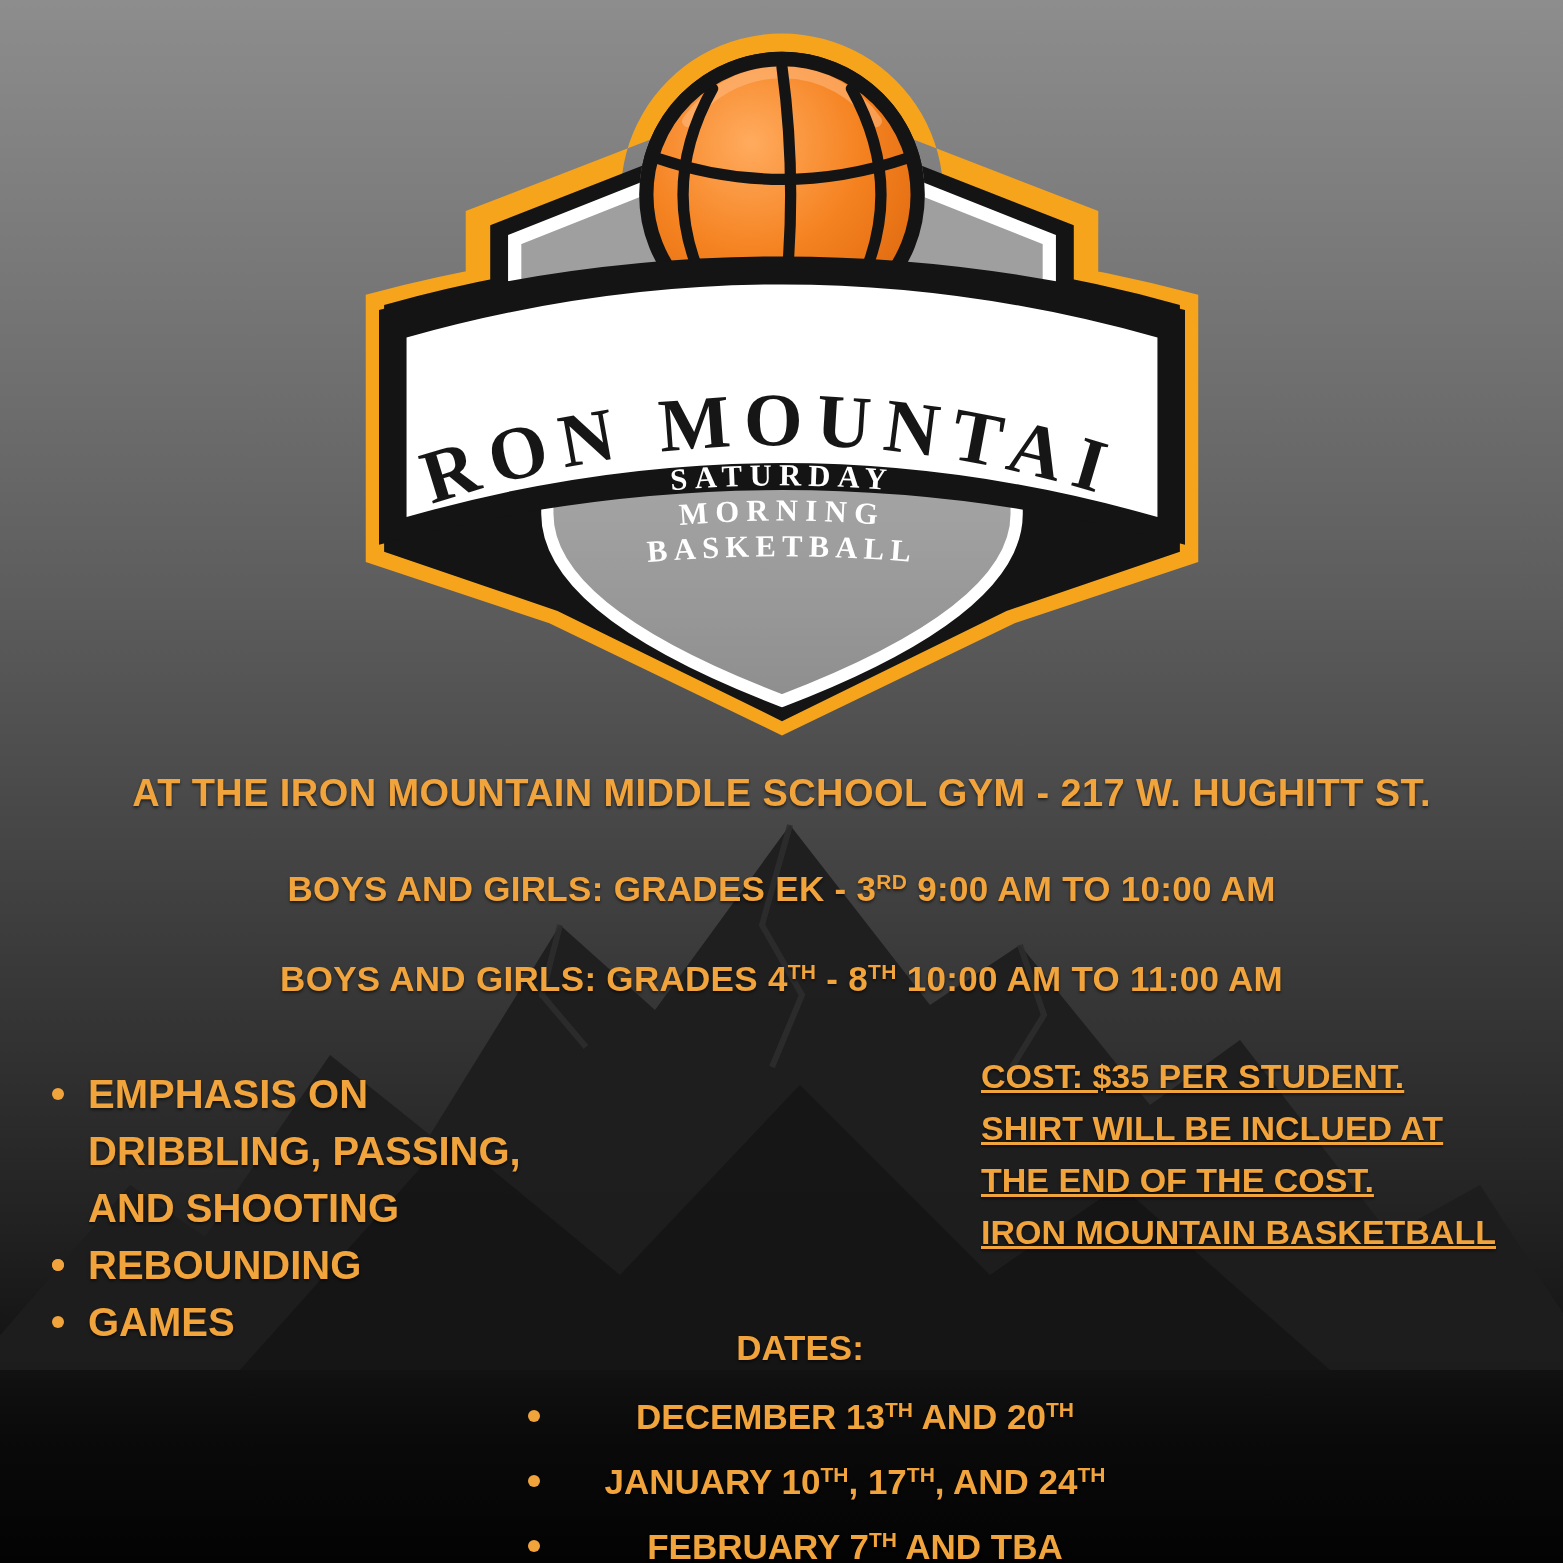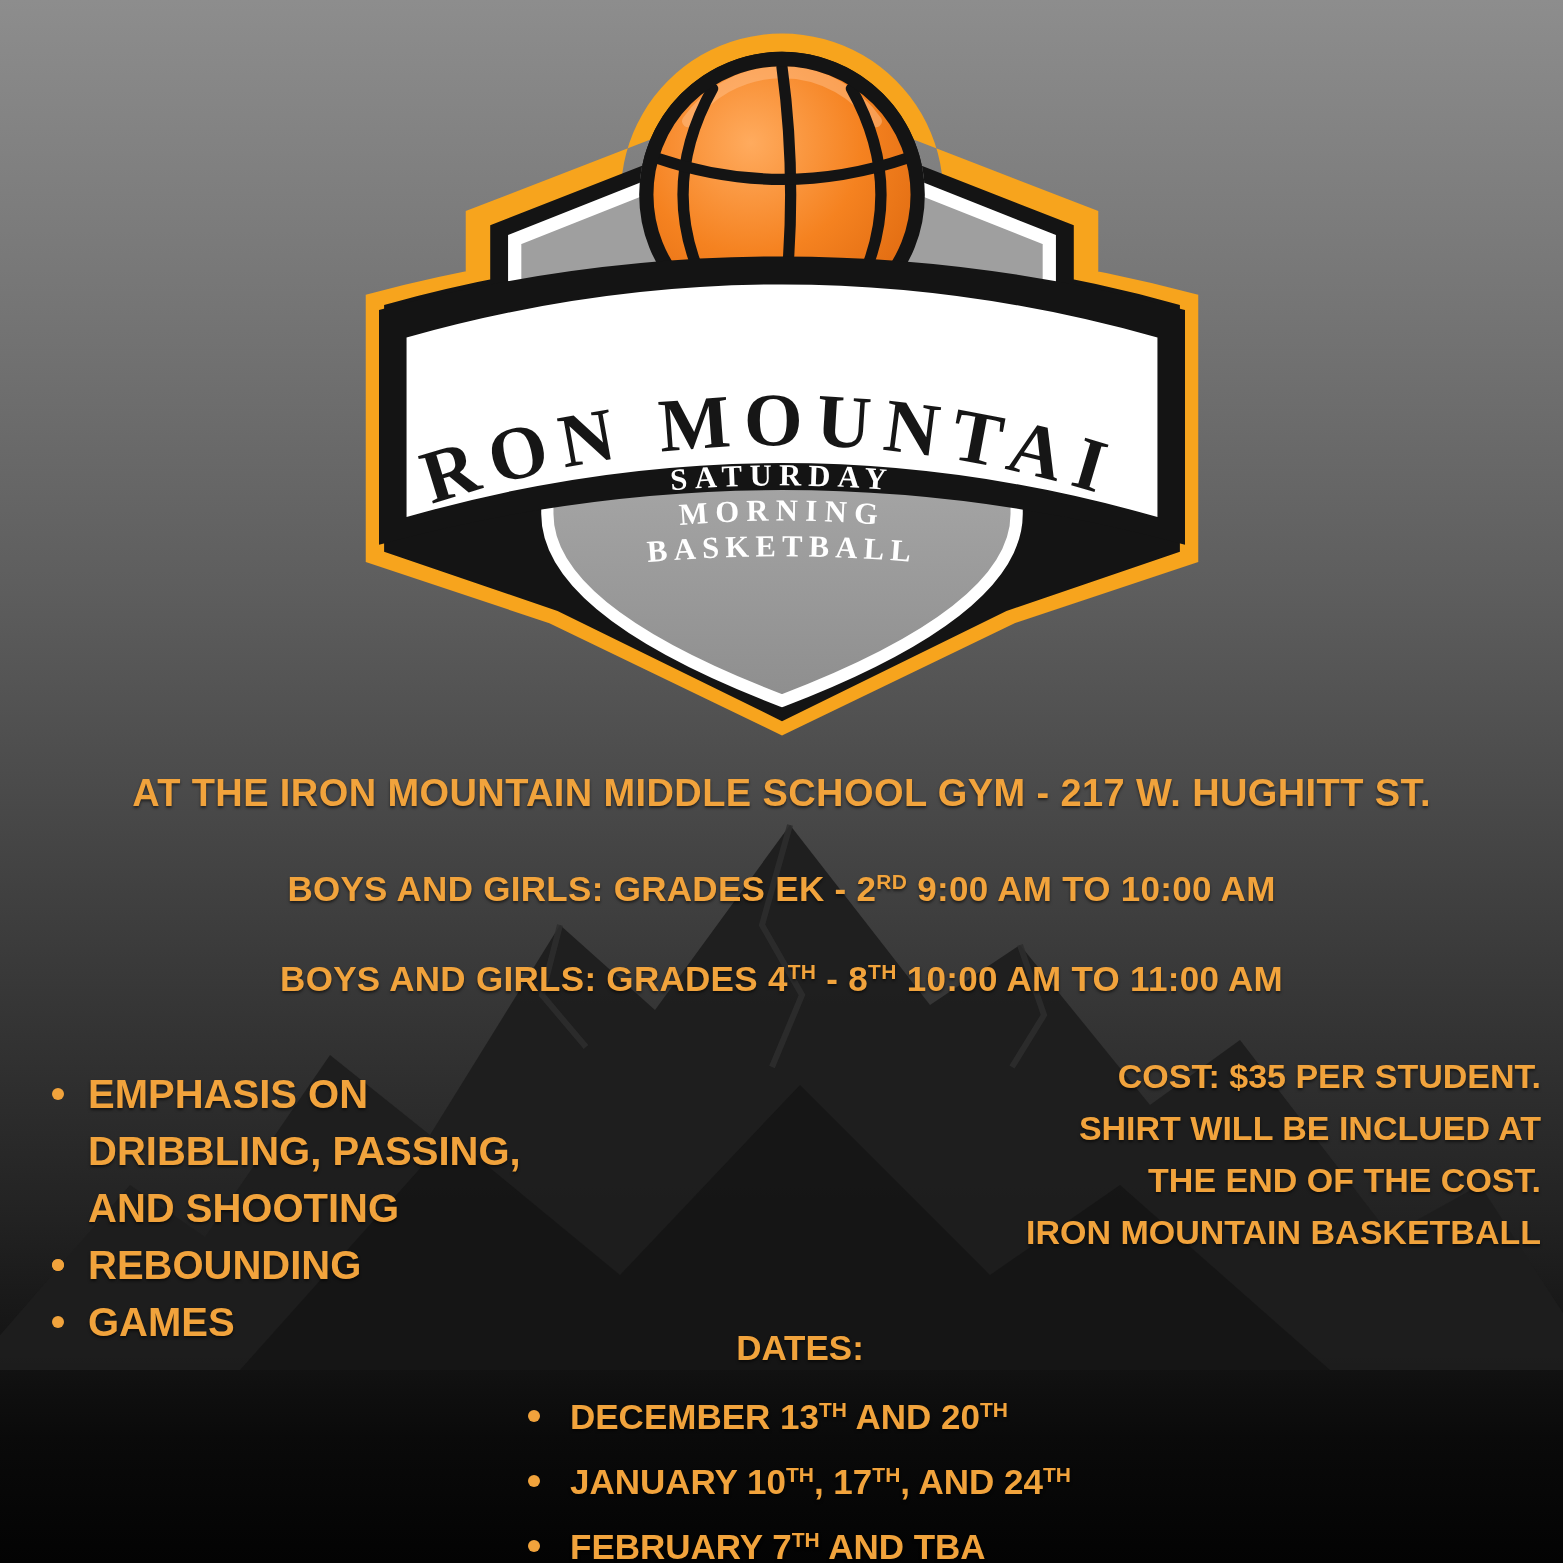--- a/index.html
+++ b/index.html
@@ -24,25 +24,25 @@
   .session{left:0;width:100%;text-align:center;font-size:35px;letter-spacing:.3px;}
   .session1{top:869px;}
   .session2{top:959px;}
 
   ul{list-style:none;margin:0;padding:0;}
   .skills{top:1066px;left:36px;width:540px;}
   .skills li{position:relative;padding-left:52px;font-size:40px;line-height:57px;width:470px;}
   .dot{position:absolute;left:16px;top:23px;width:12px;height:12px;border-radius:50%;background:var(--accent);}
   .skills .dot{top:22px;}
 
-  .cost{top:1050px;right:22px;width:560px;text-align:right;font-size:34px;line-height:52px;}
+  .cost{top:1050px;right:22px;width:560px;font-size:34px;line-height:52px;text-decoration:underline;}
 
   .dates{top:1328px;left:500px;width:640px;font-size:35px;}
   .dates-heading{text-align:center;width:600px;margin-bottom:16px;}
-  .dates li{position:relative;padding-left:70px;line-height:65px;}
+  .dates li{position:relative;padding-left:70px;line-height:65px;text-align:center;}
   .dates .dot{left:28px;top:26px;}
 </style>
 </head>
 <body>
 
 <div class="poster">
 
   <svg class="mountain" viewBox="0 0 1563 565" aria-hidden="true">
     <path d="M -30 565 L 130 380 L 205 432 L 330 250 L 430 330 L 560 120 L 655 205 L 790 20 L 930 200 L 1020 140 L 1150 300 L 1240 235 L 1390 430 L 1480 380 L 1600 565 Z" fill="#1d1d1d" opacity="0.95"></path>
     <path d="M 240 565 L 450 330 L 620 470 L 800 280 L 990 470 L 1120 380 L 1330 565 Z" fill="#151515" opacity="0.9"></path>
@@ -111,21 +111,21 @@
           <textPath href="#shieldLine2" xlink:href="#shieldLine2" startOffset="50%">MORNING</textPath>
         </text>
         <text font-size="30" letter-spacing="6">
           <textPath href="#shieldLine3" xlink:href="#shieldLine3" startOffset="50%">BASKETBALL</textPath>
         </text>
       </g>
     </svg>
   </div>
 
   <div class="txt location">AT THE IRON MOUNTAIN MIDDLE SCHOOL GYM - 217 W. HUGHITT ST.</div>
-  <div class="txt session session1"><span>BOYS AND GIRLS: GRADES EK - 2</span><sup>RD</sup><span> 9:00 AM TO 10:00 AM</span></div>
+  <div class="txt session session1"><span>BOYS AND GIRLS: GRADES EK - 3</span><sup>RD</sup><span> 9:00 AM TO 10:00 AM</span></div>
   <div class="txt session session2"><span>BOYS AND GIRLS: GRADES 4</span><sup>TH</sup><span> - 8</span><sup>TH</sup><span> 10:00 AM TO 11:00 AM</span></div>
 
   <ul class="txt skills">
     <li>
       <span class="dot"></span>
       <span>EMPHASIS ON DRIBBLING, PASSING, AND SHOOTING</span>
     </li>
     <li>
       <span class="dot"></span>
     </li>

